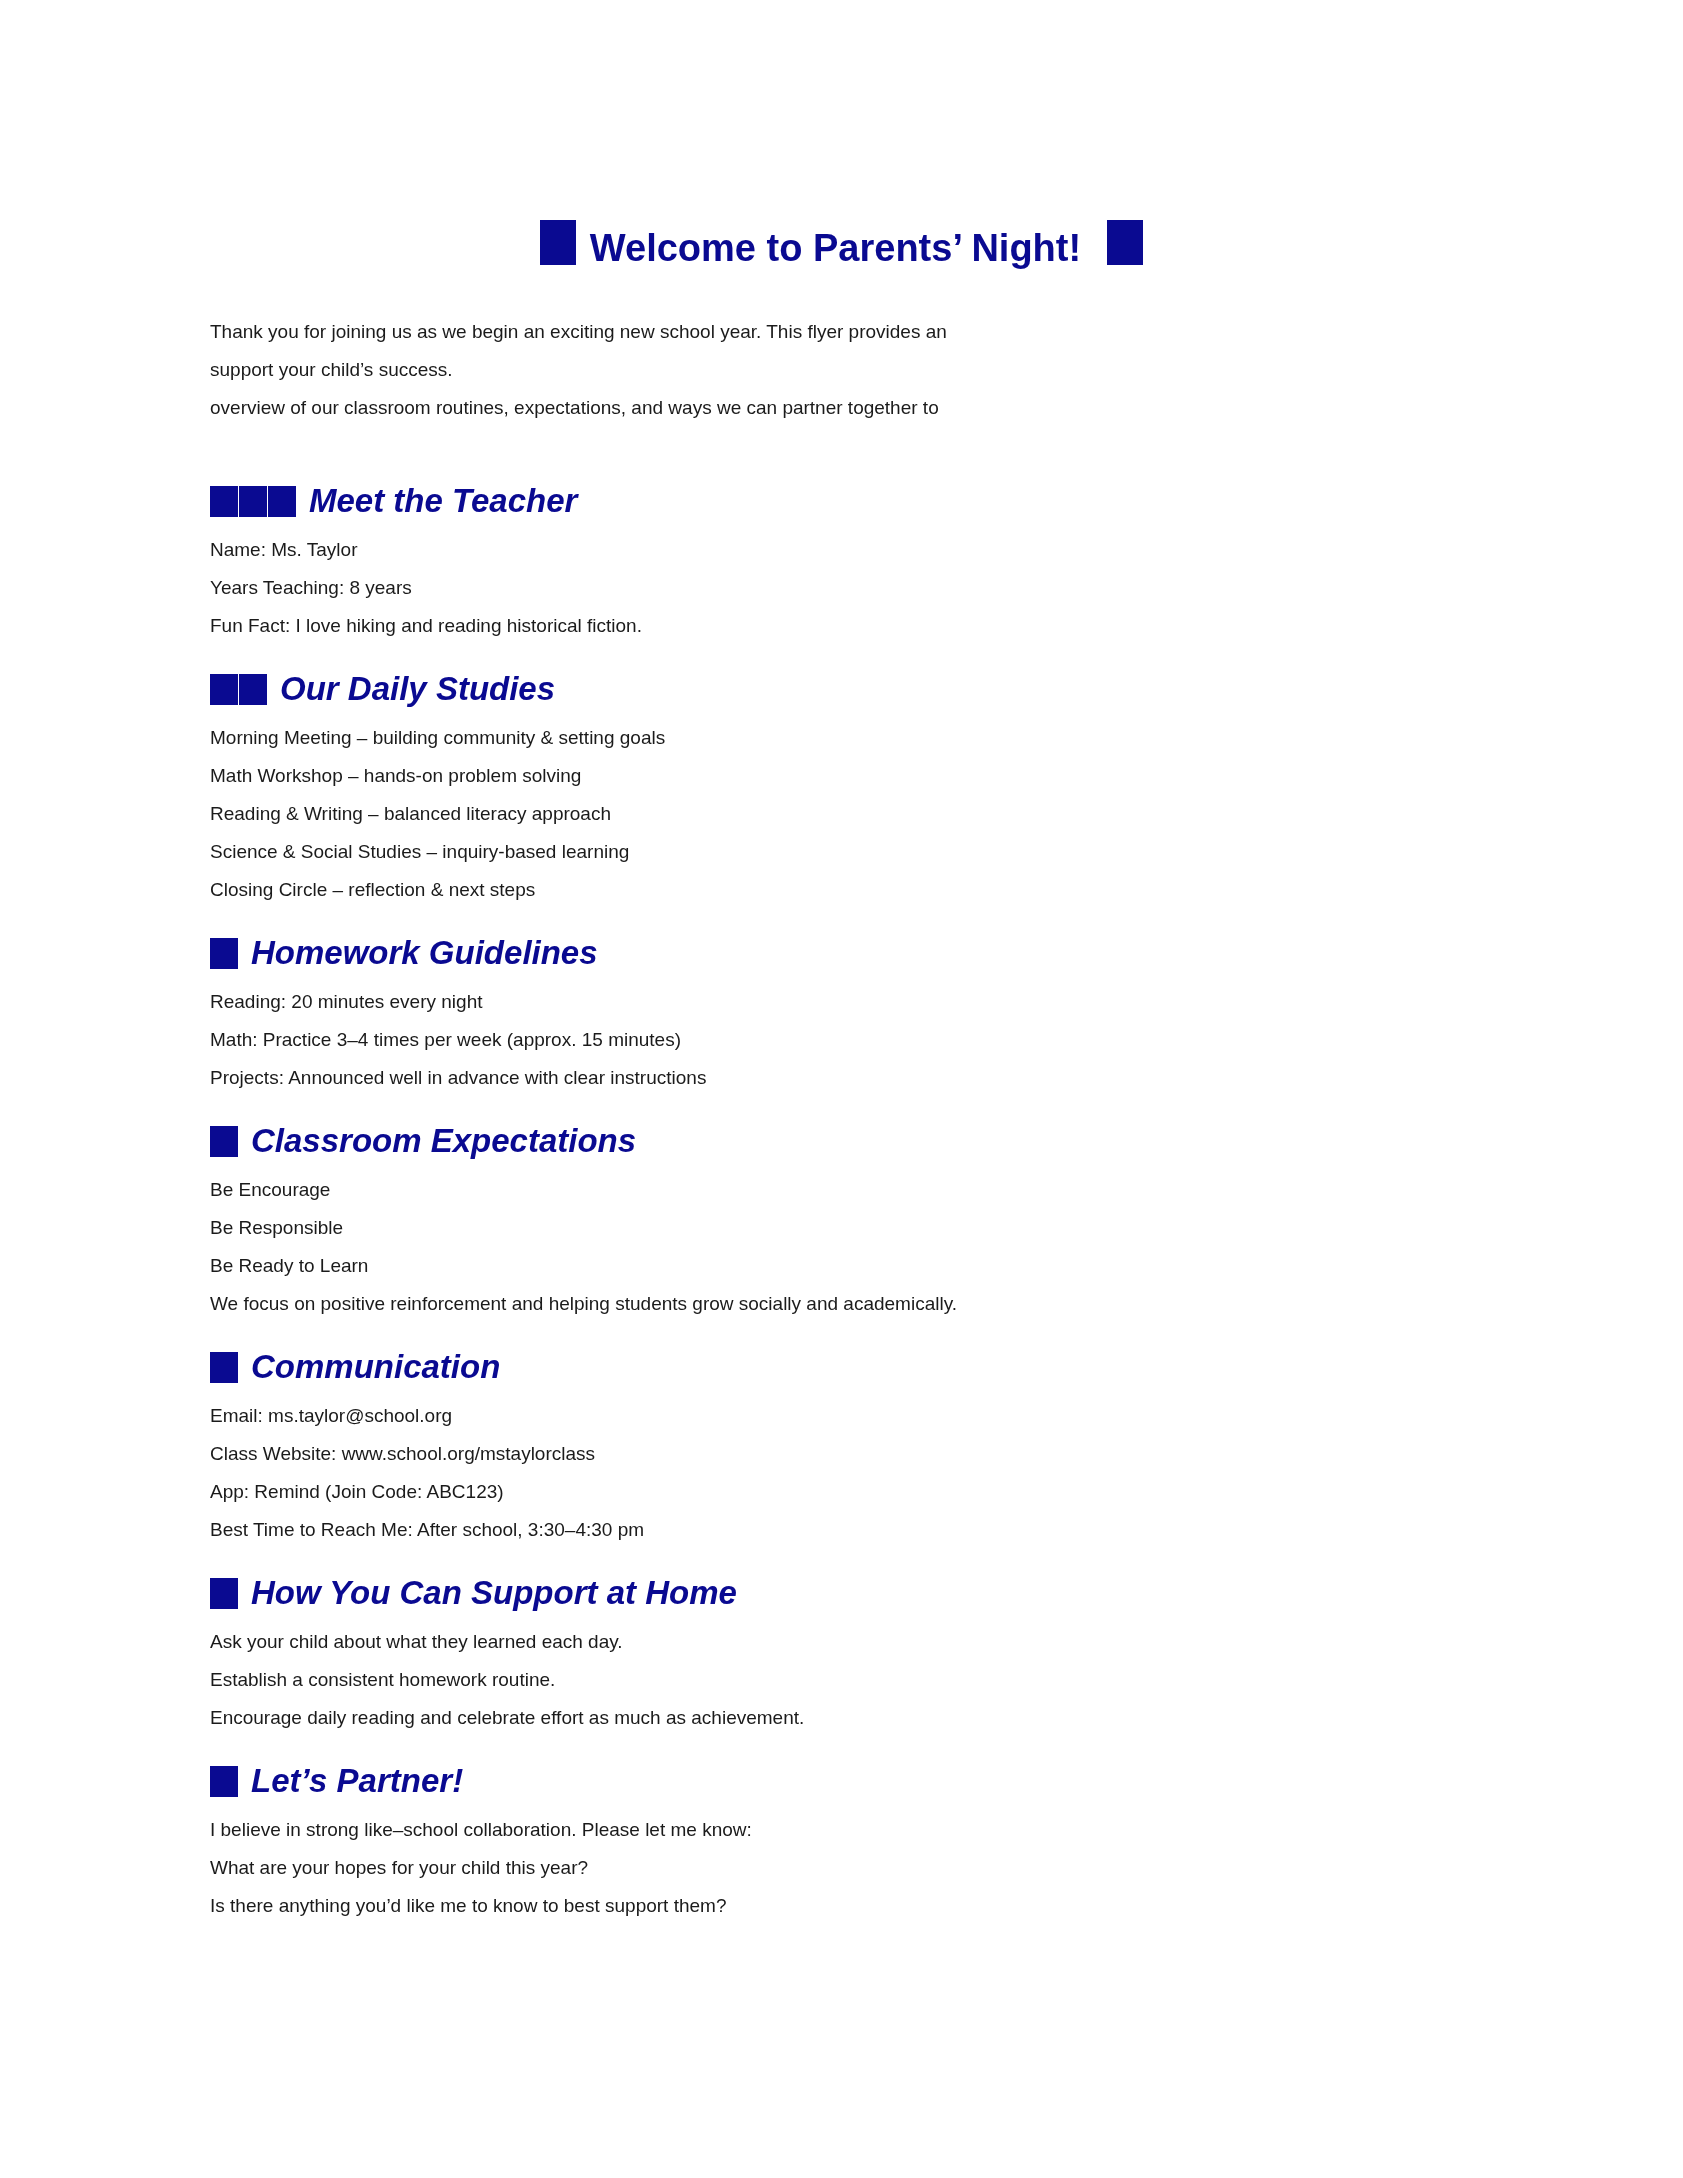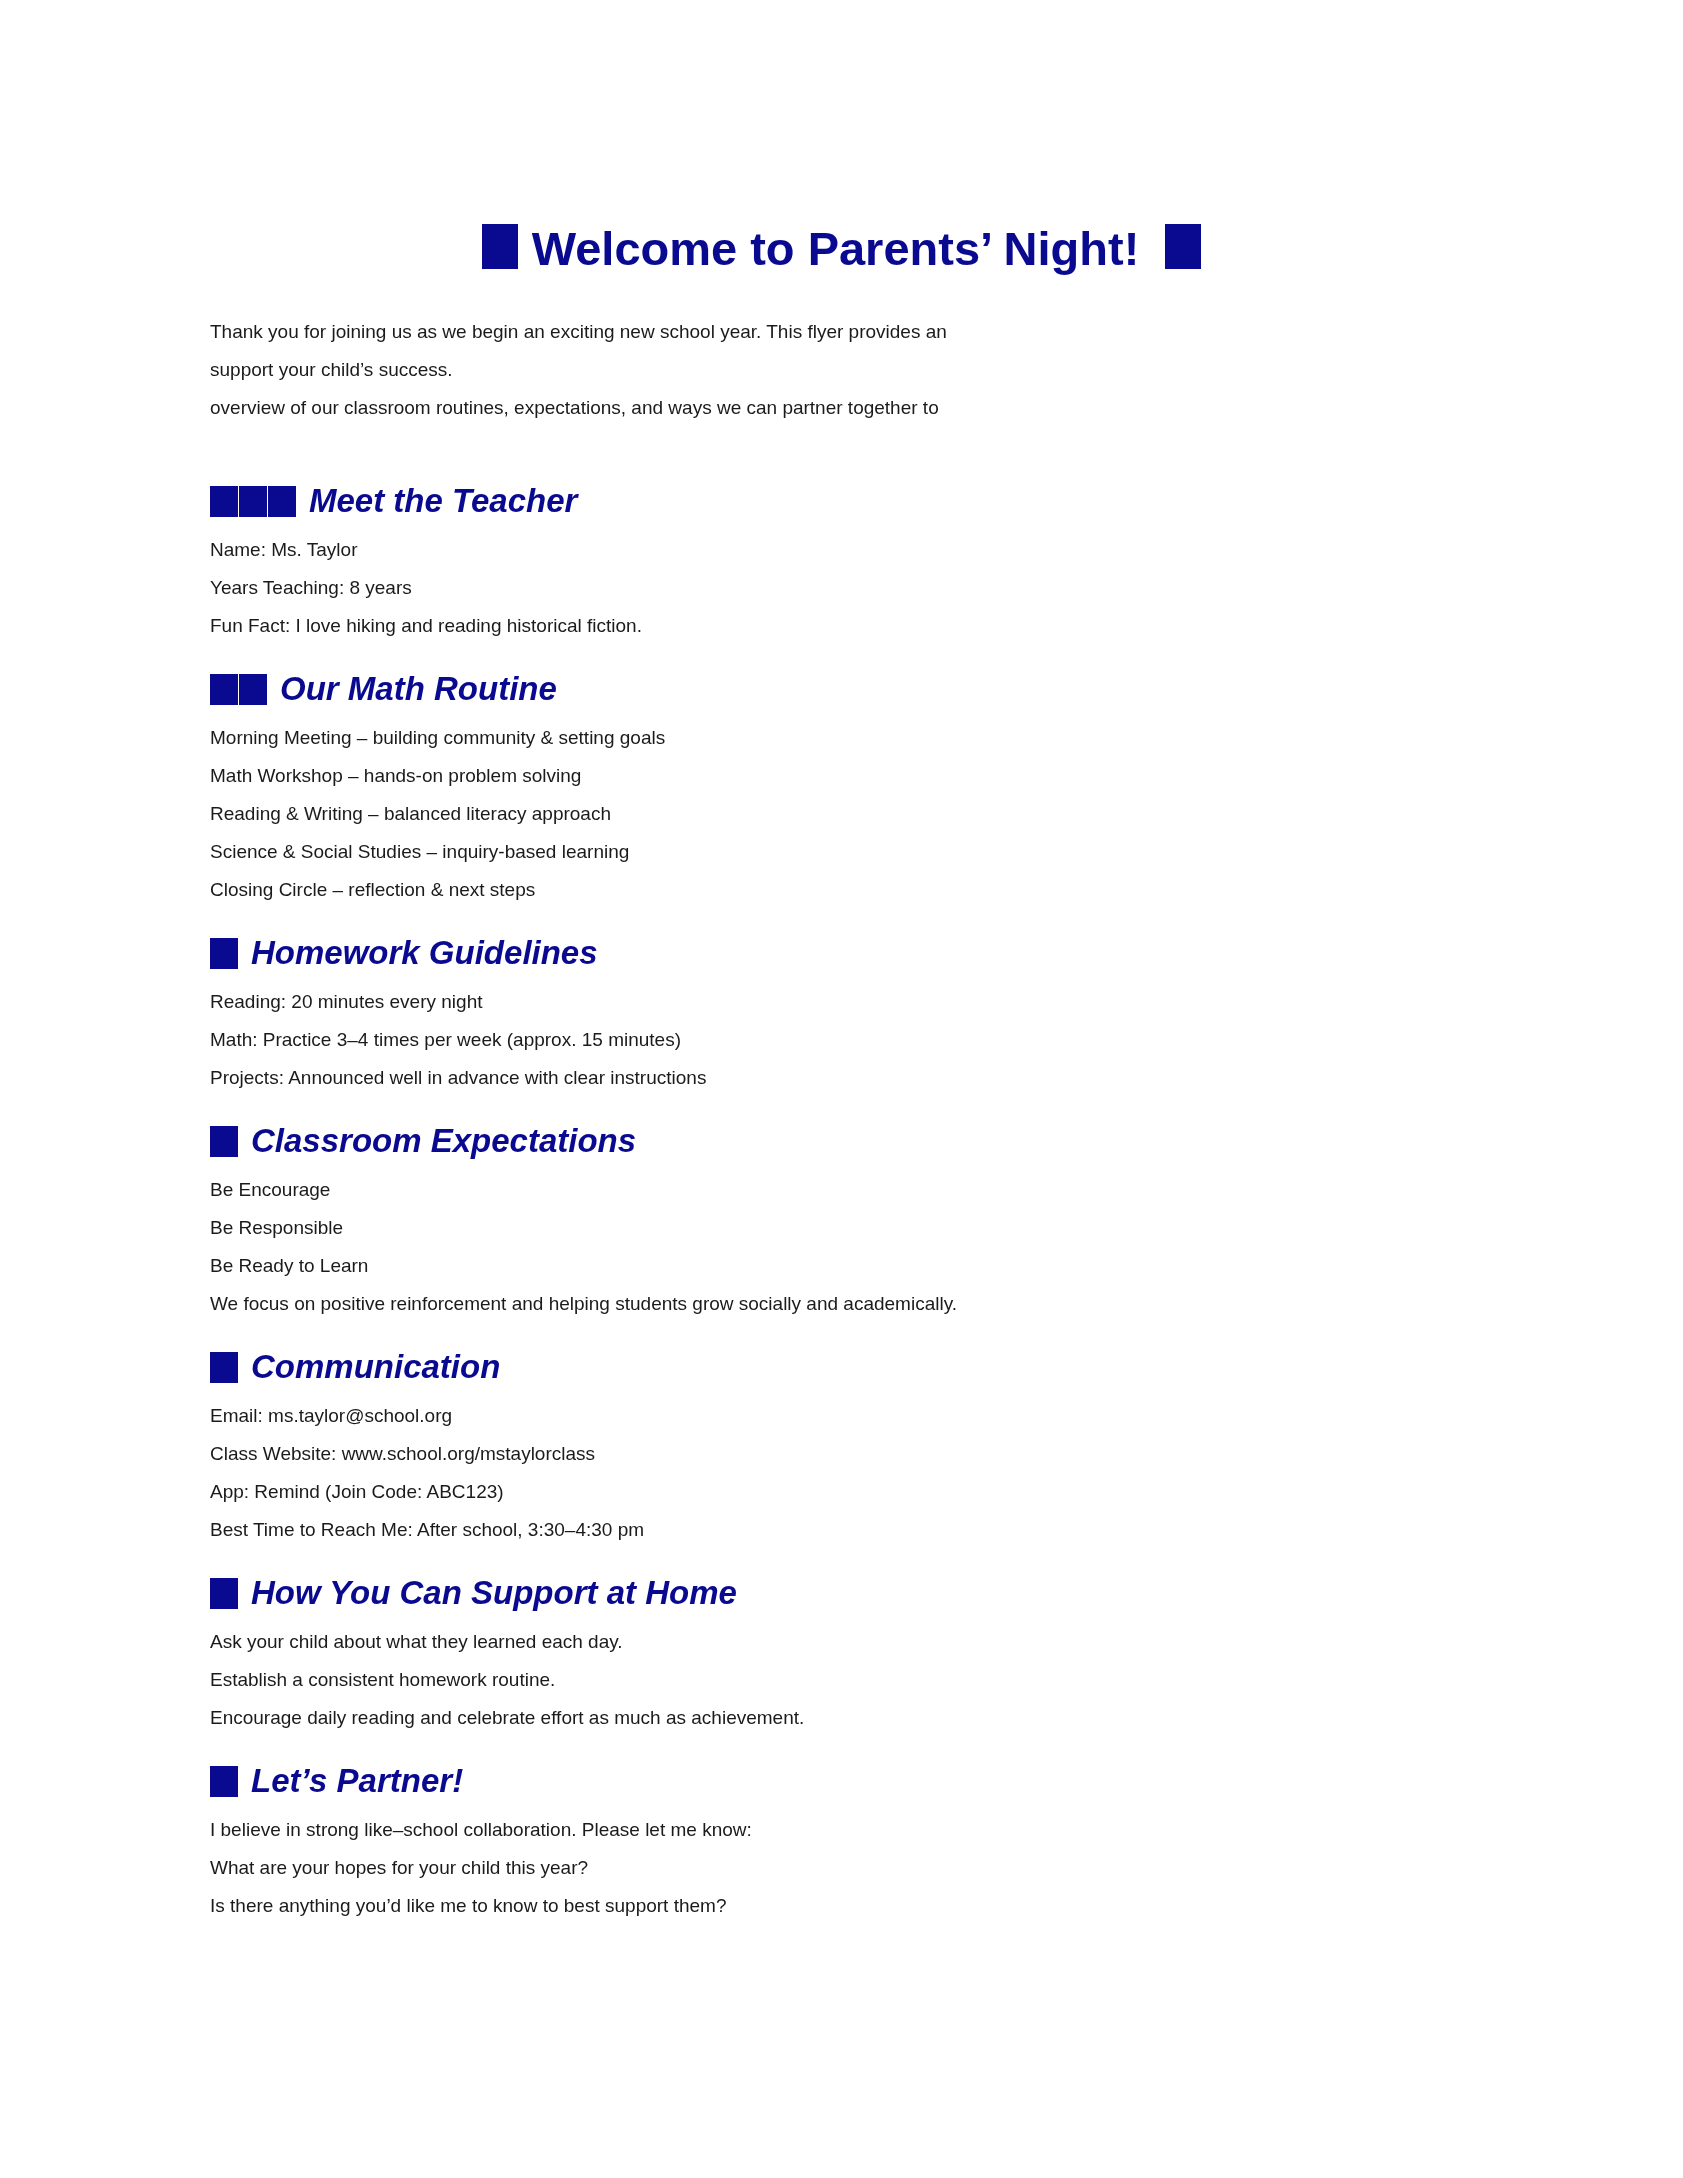--- a/index.html
+++ b/index.html
@@ -12,21 +12,21 @@
     overflow: hidden;
   }
   .page {
     box-sizing: border-box;
     width: 1683px;
     height: 2178px;
     padding: 220px 210px 0 210px;
   }
   .title {
     margin: 0;
-    font-size: 47px;
+    font-size: 38px;
     line-height: 57px;
     font-weight: 700;
     color: var(--accent, #0a0a91);
     text-align: center;
     white-space: nowrap;
   }
   .tbox {
     display: inline-block;
     width: 36px;
     height: 45px;
@@ -80,21 +80,21 @@
   <section class="section">
     <h2 class="heading"><span class="boxes"><span class="hbox"></span><span class="hbox"></span><span class="hbox"></span></span><span class="heading-text">Meet the Teacher</span></h2>
     <div class="lines">
           <div class="bodyline">Name: Ms. Taylor</div>
           <div class="bodyline">Years Teaching: 8 years</div>
           <div class="bodyline">Fun Fact: I love hiking and reading historical fiction.</div>
         </div>
   </section>
 
   <section class="section">
-    <h2 class="heading"><span class="boxes"><span class="hbox"></span><span class="hbox"></span></span><span class="heading-text">Our Math Routine</span></h2>
+    <h2 class="heading"><span class="boxes"><span class="hbox"></span><span class="hbox"></span></span><span class="heading-text">Our Daily Studies</span></h2>
     <div class="lines">
           <div class="bodyline">Morning Meeting – building community &amp; setting goals</div>
           <div class="bodyline">Math Workshop – hands-on problem solving</div>
           <div class="bodyline">Reading &amp; Writing – balanced literacy approach</div>
           <div class="bodyline">Science &amp; Social Studies – inquiry-based learning</div>
           <div class="bodyline">Closing Circle – reflection &amp; next steps</div>
         </div>
   </section>
 
   <section class="section">

